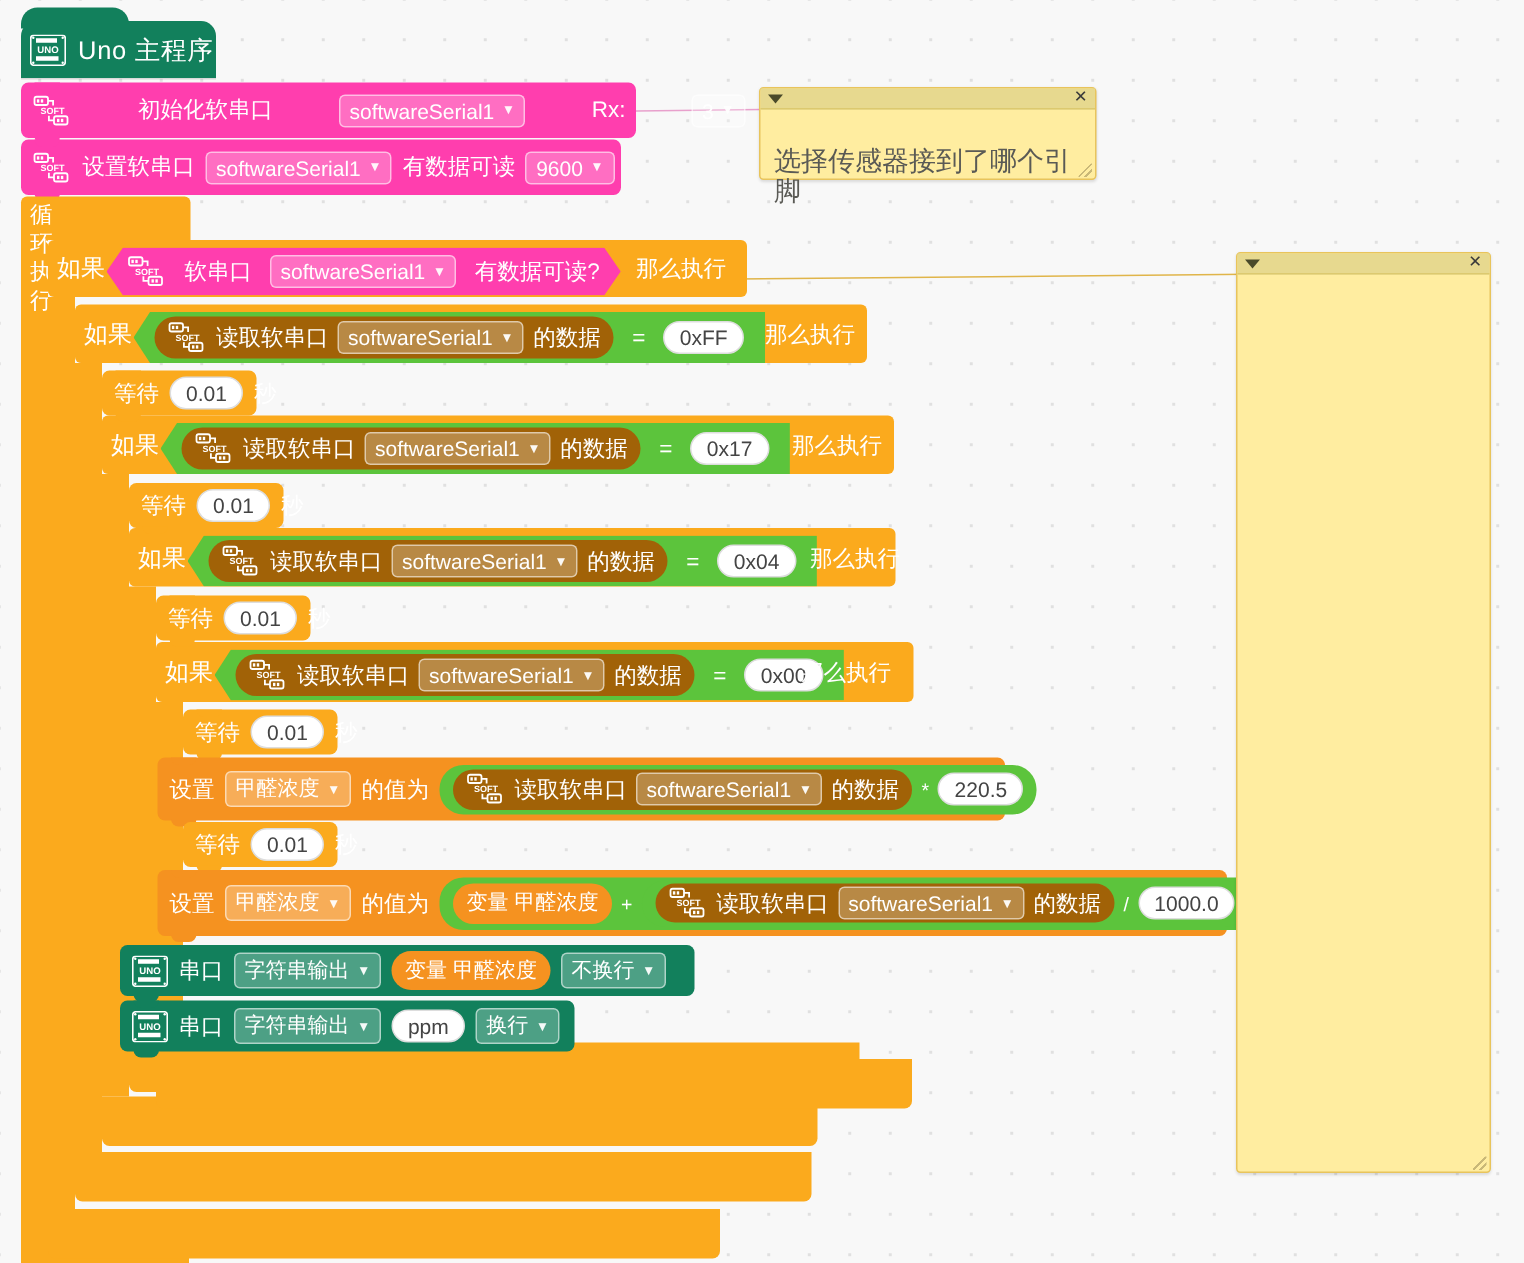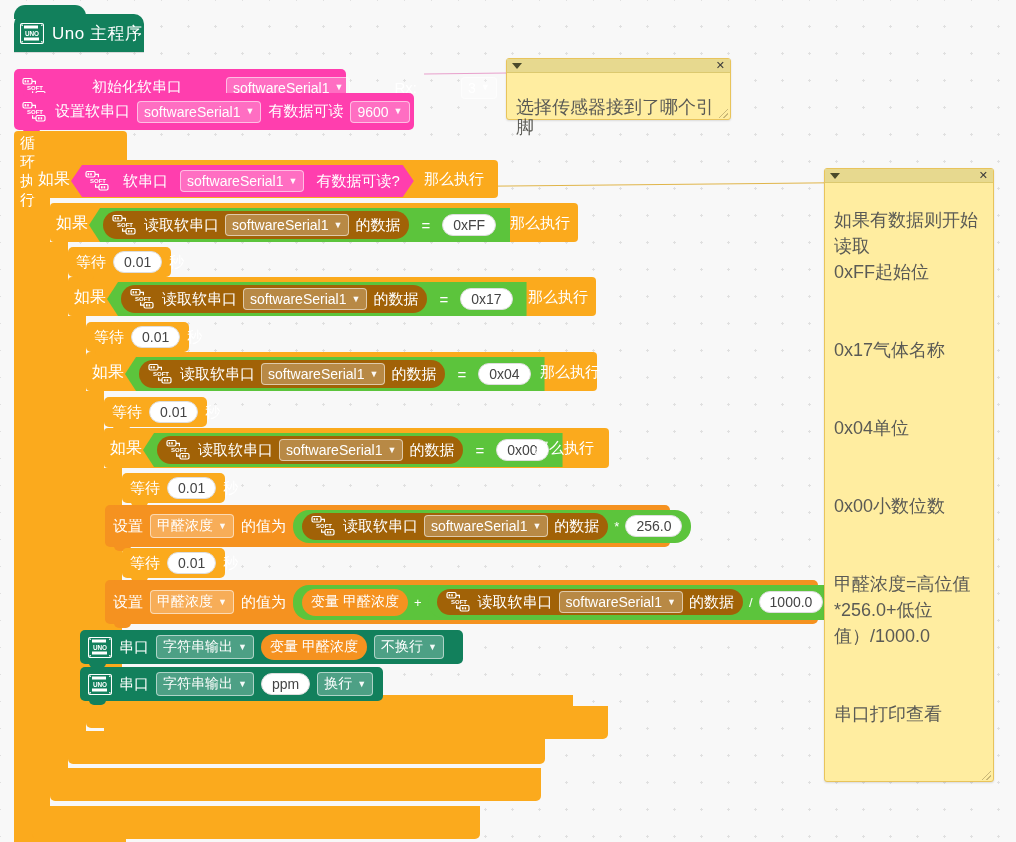--- a/index.html
+++ b/index.html
@@ -150,21 +150,21 @@
         <text x="12" y="12.5" font-size="6.4" fill="#fff" text-anchor="middle" font-family="Liberation Sans, sans-serif" font-weight="bold">UNO</text>
         <circle cx="2.2" cy="2.2" r="0.8" fill="#fff"></circle>
           <circle cx="21.8" cy="2.2" r="0.8" fill="#fff"></circle>
         <circle cx="2.2" cy="18.8" r="0.8" fill="#fff"></circle>
           <circle cx="21.8" cy="18.8" r="0.8" fill="#fff"></circle>
       </svg>
     </span>
     <span class="lbl">Uno 主程序</span>
   </div>
 
-  <div class="blk stack pink notch knob" style="left:14px;top:69px;width:332px;height:37px;gap:44px;">
+  <div class="blk stack pink notch knob" style="left:14px;top:55px;width:410px;height:37px;gap:44px;">
     <span class="icon-soft">
       <svg viewBox="0 0 26 22" width="26" height="22">
         <rect x="1" y="1.5" width="9" height="5.5" rx="1.4" fill="none" stroke="#fff" stroke-width="1.2"></rect>
         <rect x="2.6" y="3.2" width="1.6" height="2.2" fill="#fff"></rect>
           <rect x="5.2" y="3.2" width="1.6" height="2.2" fill="#fff"></rect>
         <path d="M10 4.3 h3.4 v3" fill="none" stroke="#fff" stroke-width="1.2"></path>
         <rect x="14" y="14.5" width="9" height="5.5" rx="1.4" fill="none" stroke="#fff" stroke-width="1.2"></rect>
         <rect x="16" y="16.2" width="1.6" height="2.2" fill="#fff"></rect>
           <rect x="18.6" y="16.2" width="1.6" height="2.2" fill="#fff"></rect>
         <path d="M14 17.2 h-3.4 v-3" fill="none" stroke="#fff" stroke-width="1.2"></path>
@@ -434,21 +434,21 @@
           </svg>
         </span>
         <span class="txt">读取软串口</span>
         <span class="field">
           <span>softwareSerial1</span>
           <span class="arrow">▼</span>
         </span>
         <span class="txt">的数据</span>
       </span>
       <span class="txt" style="font-size:13px;">*</span>
-      <span class="num">256.0</span>
+      <span class="num">220.5</span>
     </span>
   </div>
 
   <div class="blk stack orange notch knob" style="left:122px;top:548px;width:103px;height:30px;">
     <span class="txt">等待</span>
     <span class="num">0.01</span>
     <span class="txt">秒</span>
   </div>
 
   <div class="blk stack setorange notch knob" style="left:105px;top:580px;width:713px;height:44px;">
@@ -552,35 +552,16 @@
     </div>
     <div class="cbody" style="line-height:20px;">选择传感器接到了哪个引脚</div>
     <div class="grip"></div>
   </div>
 
   <div class="comment" style="left:824px;top:168px;width:170px;height:614px;">
     <div class="cbarhead">
       <span class="ctri"></span>
       <span class="cx">✕</span>
     </div>
-    <div class="cbody">如果有数据则开始读取
-0xFF起始位
-
-
-0x17气体名称
-
-
-0x04单位
-
-
-0x00小数位数
-
-
-甲醛浓度=高位值
-*256.0+低位
-值）/1000.0
-
-
-串口打印查看</div>
     <div class="grip"></div>
   </div>
 
 </div>
 
 </body></html>

